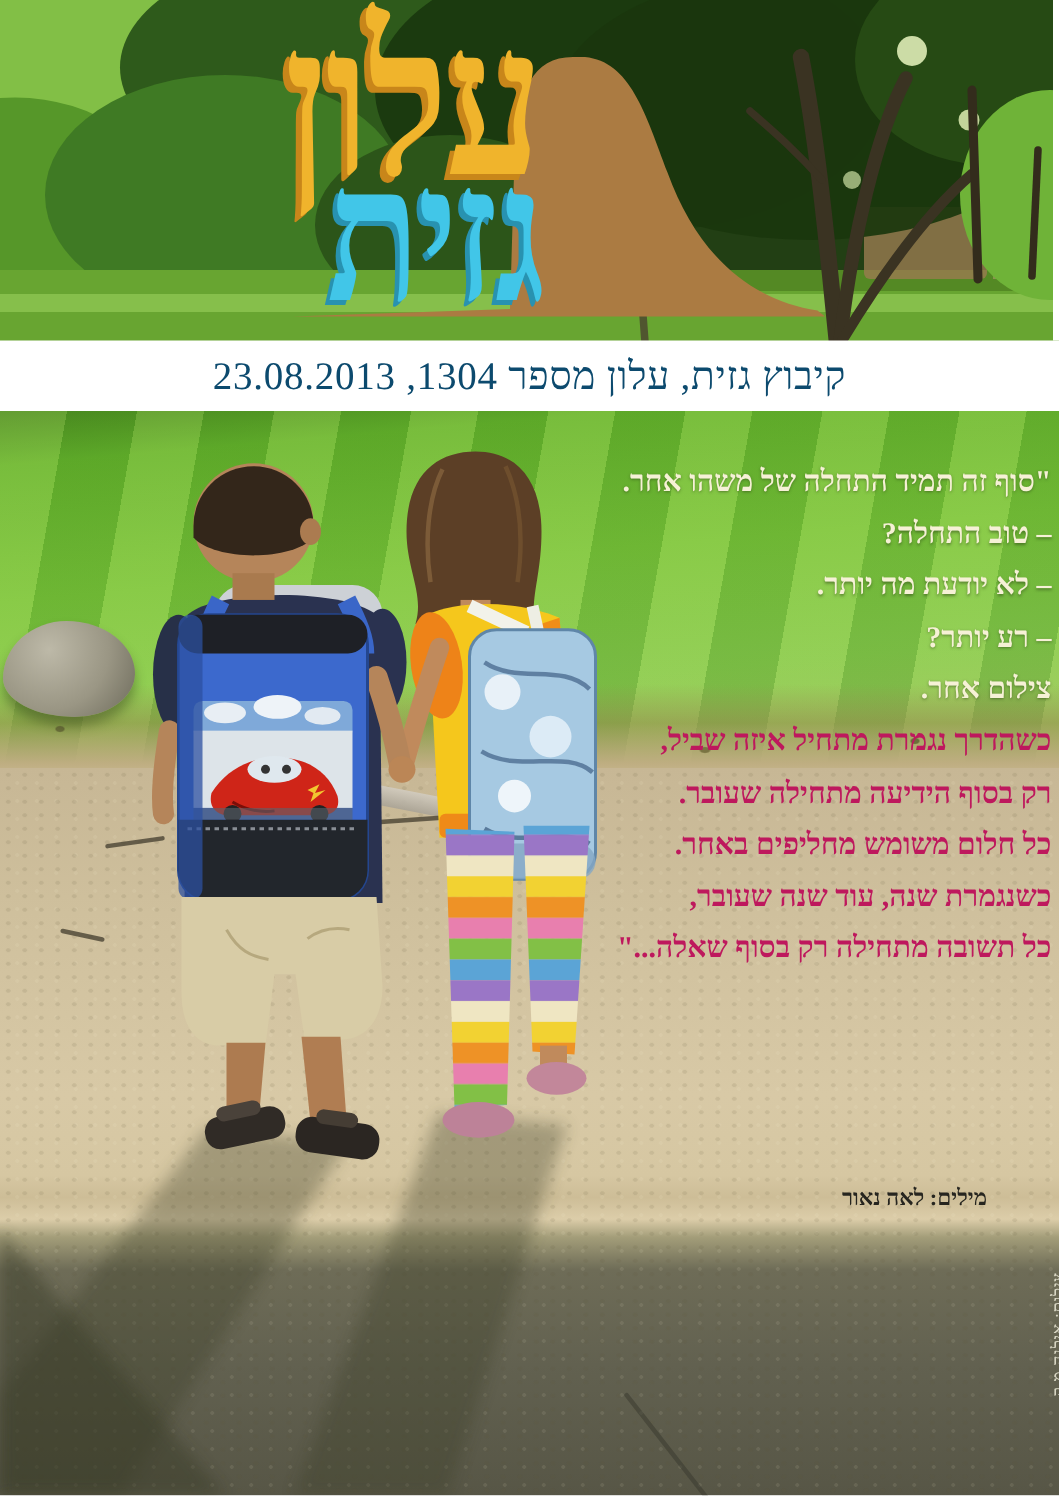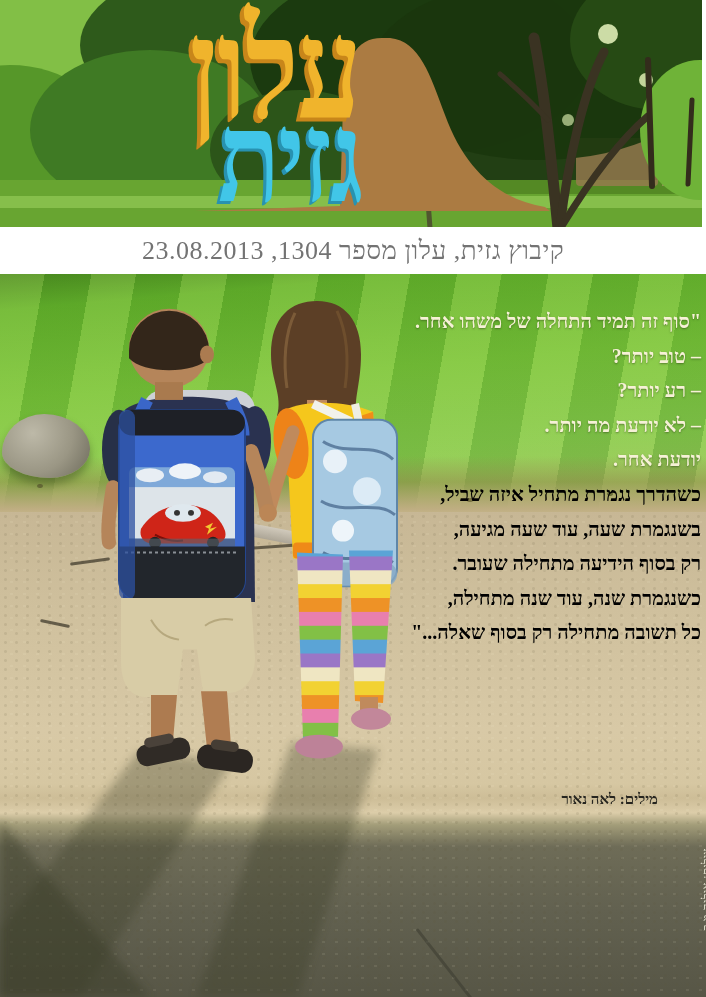--- a/index.html
+++ b/index.html
@@ -27,21 +27,21 @@
     font-size:127px;font-weight:bold;line-height:1;color:#41c6e8;
     letter-spacing:-2px;transform:scaleX(.8);transform-origin:center top;
     text-shadow:-4px 3px 0 #2892b0;white-space:nowrap;
   }
 
   
   .masthead{
     position:absolute;left:0;top:227px;width:706px;height:47px;background:#ffffff;
     display:flex;align-items:center;justify-content:center;
   }
-  .masthead-title{direction:rtl;font-size:26px;color:#737373;letter-spacing:.5px;}
+  .masthead-title{direction:rtl;font-size:26px;color:#0c4a6e;letter-spacing:.5px;}
 
   
   .grass{
     position:absolute;left:0;top:274px;width:706px;height:242px;
     background:linear-gradient(175deg,#4e8f22 0%,#66b42d 12%,#79c43a 42%,#85c94b 70%,#9dc25e 100%);
   }
   .grass::after{
     content:"";position:absolute;inset:0;
     background:repeating-linear-gradient(100deg,rgba(255,255,170,.12) 0 44px,rgba(12,64,0,.10) 44px 90px);
   }
@@ -94,21 +94,21 @@
 
   
   .children{position:absolute;left:55px;top:293px;width:360px;height:515px;}
 
   
   .poem{
     position:absolute;top:304px;right:5px;width:335px;direction:rtl;text-align:right;
     font-weight:bold;font-size:20px;line-height:34.6px;white-space:nowrap;
   }
   .poem-line[data-tone="cream"]{color:#f6f1d6;text-shadow:0 1px 2px rgba(40,60,20,.5);}
-  .poem-line[data-tone="dark"]{color:#000000;}
+  .poem-line[data-tone="dark"]{color:#be185d;}
   .poem-credit{
     position:absolute;top:791px;right:48px;direction:rtl;
     font-size:15px;font-weight:bold;color:#26251f;
   }
 
   
   .photo-credit{
     position:absolute;top:848px;right:6px;width:140px;direction:rtl;text-align:right;
     transform:rotate(-90deg);transform-origin:right top;
     font-size:11.5px;color:#e6e4d2;opacity:.9;letter-spacing:.5px;white-space:nowrap;
@@ -288,27 +288,27 @@
     <div class="logo-top">עלון</div>
     <div class="logo-bottom">גזית</div>
   </div>
 
   <div class="masthead">
     <div class="masthead-title">קיבוץ גזית, עלון מספר 1304,  23.08.2013</div>
   </div>
 
   <div class="poem">
     <div class="poem-line" data-tone="cream">"סוף זה תמיד התחלה של משהו אחר.</div>
-    <div class="poem-line" data-tone="cream">– טוב יותר?</div>
+    <div class="poem-line" data-tone="cream">– טוב התחלה?</div>
+    <div class="poem-line" data-tone="cream">– לא יודעת מה יותר.</div>
     <div class="poem-line" data-tone="cream">– רע יותר?</div>
-    <div class="poem-line" data-tone="cream">– לא יודעת מה יותר.</div>
-    <div class="poem-line" data-tone="cream">יודעת אחר.</div>
+    <div class="poem-line" data-tone="cream">צילום אחר.</div>
     <div class="poem-line" data-tone="dark">כשהדרך נגמרת מתחיל איזה שביל,</div>
-    <div class="poem-line" data-tone="dark">בשנגמרת שעה, עוד שעה מגיעה,</div>
     <div class="poem-line" data-tone="dark">רק בסוף הידיעה מתחילה שעובר.</div>
-    <div class="poem-line" data-tone="dark">כשנגמרת שנה, עוד שנה מתחילה,</div>
+    <div class="poem-line" data-tone="dark">כל חלום משומש מחליפים באחר.</div>
+    <div class="poem-line" data-tone="dark">כשנגמרת שנה, עוד שנה שעובר,</div>
     <div class="poem-line" data-tone="dark">כל תשובה מתחילה רק בסוף שאלה..."</div>
   </div>
   <div class="poem-credit">מילים: לאה נאור</div>
 
   <div class="photo-credit">צילום: אילנה מ.ק</div>
 
 </div>
 
 </body></html>

